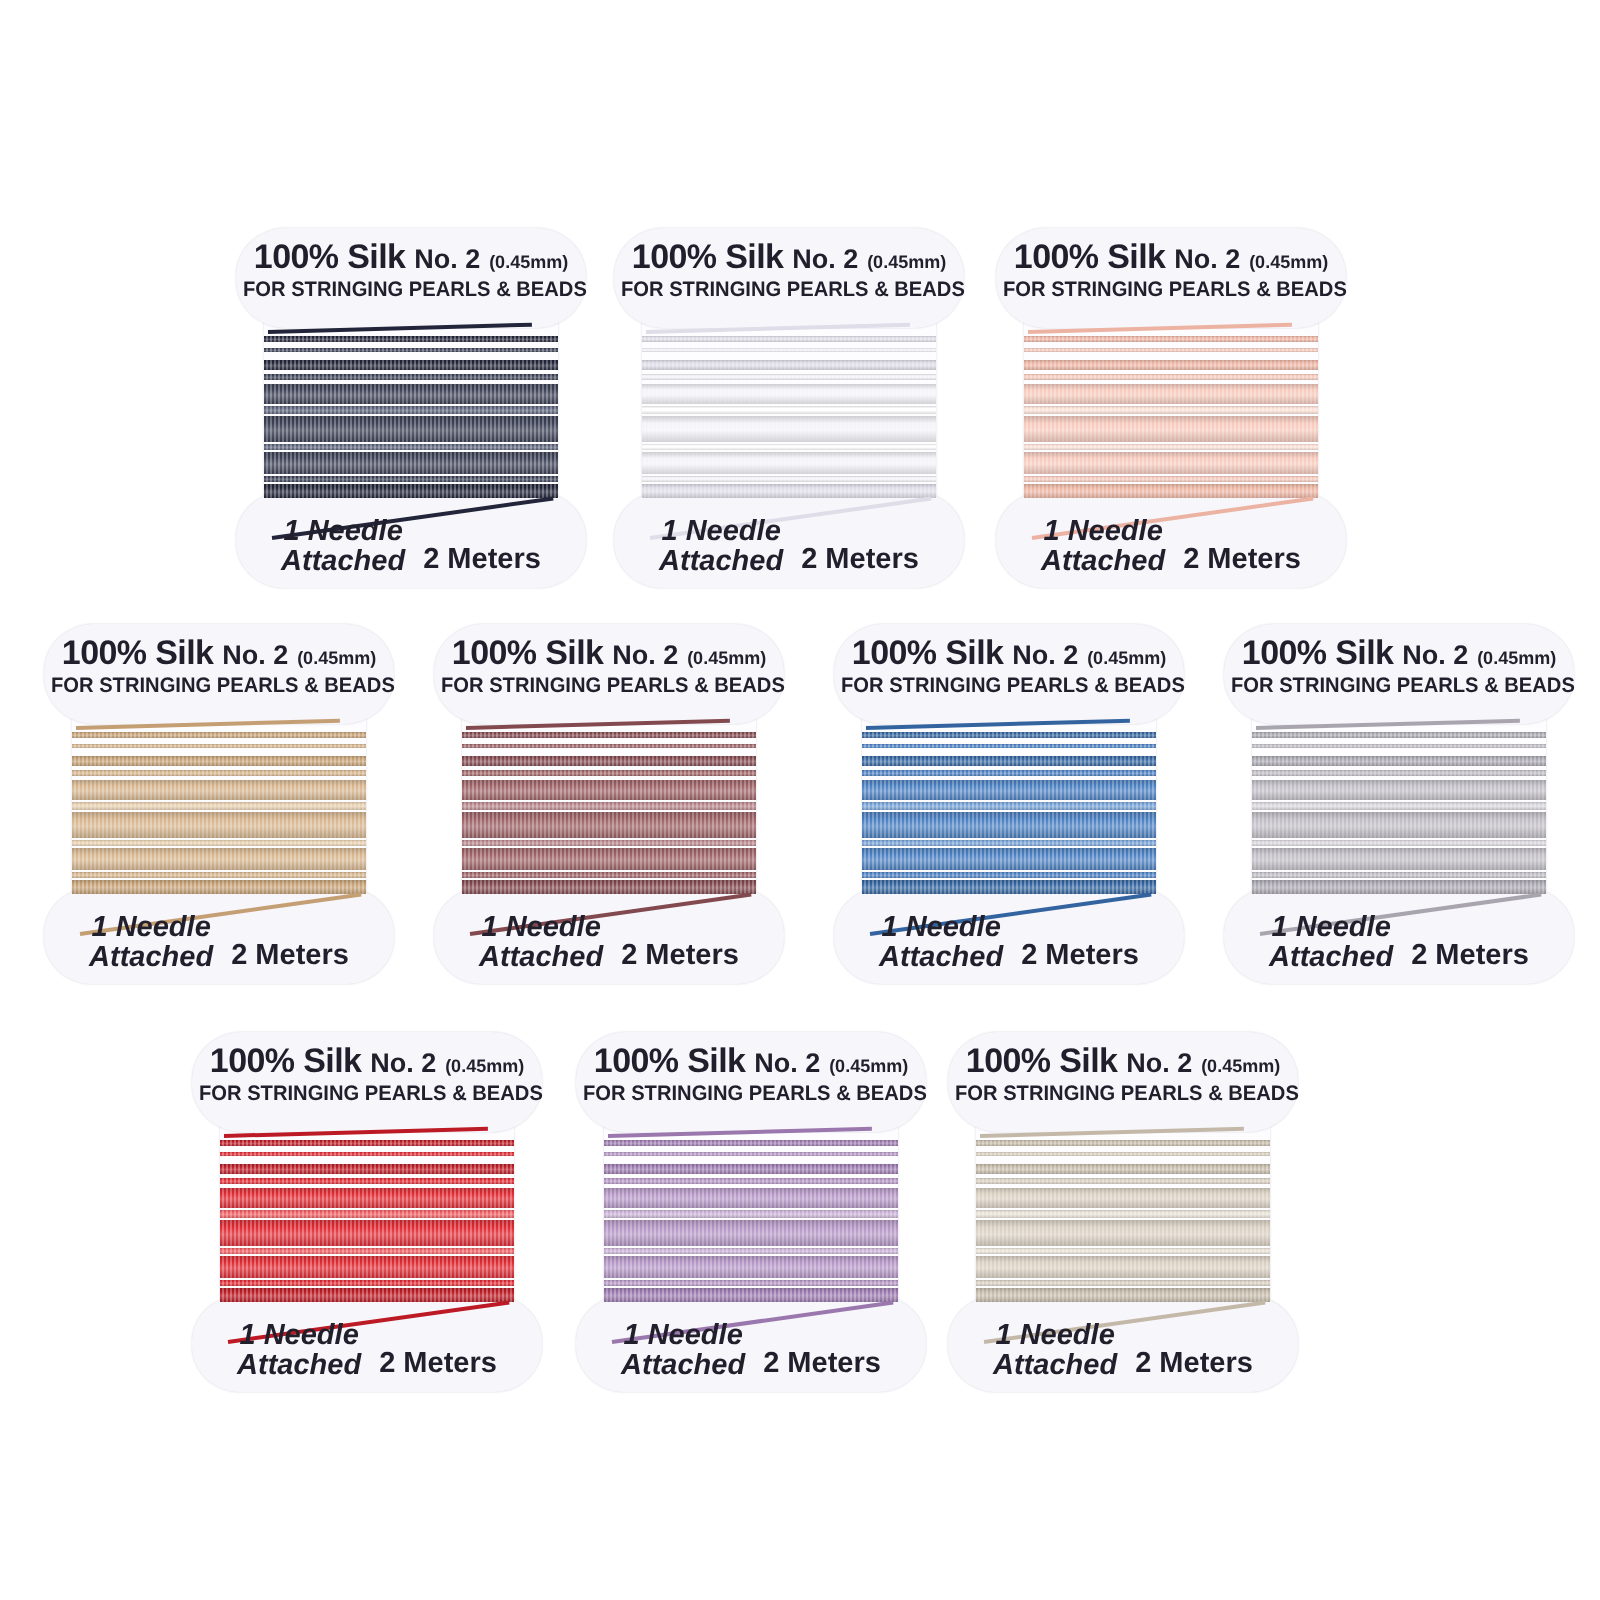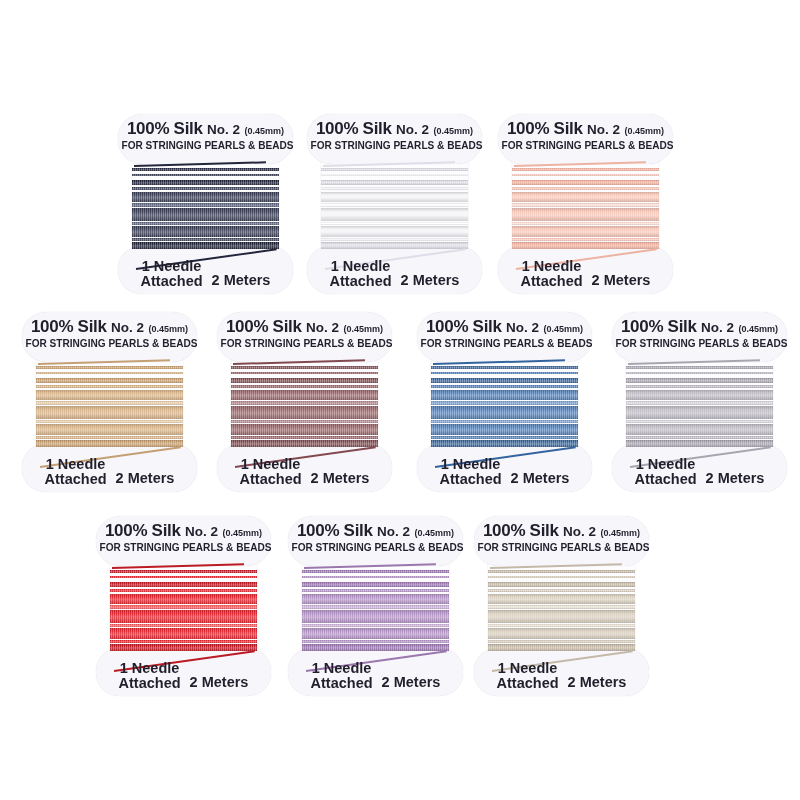--- a/index.html
+++ b/index.html
@@ -43,21 +43,21 @@
   .hdr .l2{
     font-size:10.5px;font-weight:bold;line-height:1;margin-top:3px;
     transform:scaleX(.96);
   }
 
   .ftr{
     position:absolute;left:0;right:0;bottom:5px;z-index:6;
     display:flex;align-items:flex-end;justify-content:center;gap:9px;
     color:#211f2b;pointer-events:none;
   }
-  .ftr .needle{font-size:14.5px;font-weight:bold;line-height:1.02;text-align:center;}
+  .ftr .needle{font-size:14.5px;font-weight:bold;line-height:1.02;text-align:center;font-style:italic;}
   .ftr .meters{font-size:14.5px;font-weight:bold;line-height:1;padding-bottom:2px;}
 
   
   .winding{
     position:absolute;left:14px;right:14px;top:54px;height:88px;
     overflow:hidden;z-index:3;
   }
   .bands{position:absolute;inset:0;}
   .band{position:absolute;left:0;right:0;}
   .band .tex{

